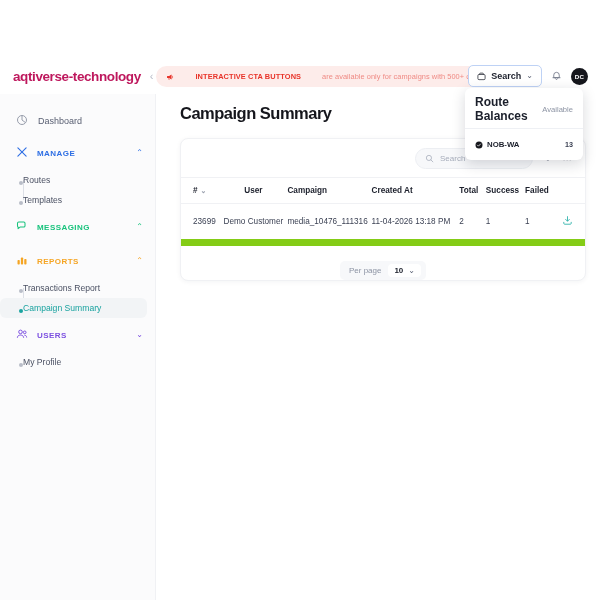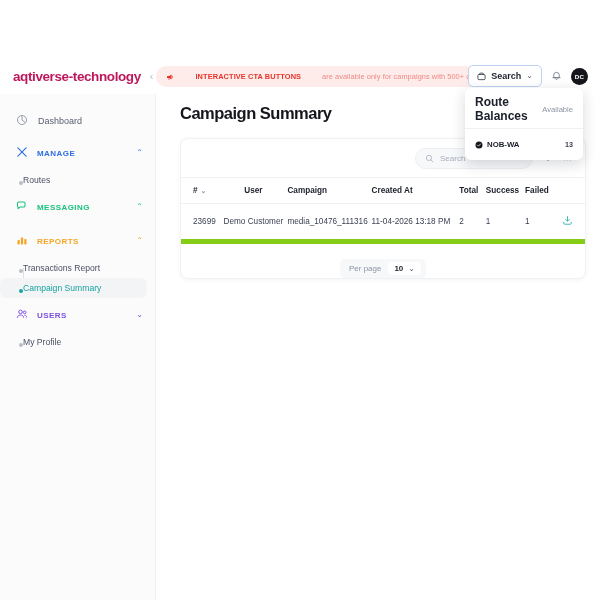--- a/index.html
+++ b/index.html
@@ -176,21 +176,21 @@
   table { width: 100%; border-collapse: collapse; }
   thead tr { border-top: 1px solid #f0f1f4; border-bottom: 1px solid #f0f1f4; }
   th {
     text-align: left; font-size: 8.2px; font-weight: bold; color: #1b1f2b;
     padding: 8px 0 8px 0; white-space: nowrap;
   }
   td {
     font-size: 8.2px; color: #3c4254; padding: 11px 0 11px 0;
     white-space: nowrap;
   }
-  tbody tr { border-bottom: 5px solid #84cc16; }
+  tbody tr { border-bottom: 7px solid #84cc16; }
   .c-num  { padding-left: 12px; width: 40px; }
   .c-user { width: 72px; text-align: center; }
   .c-camp { width: 86px; }
   .c-date { width: 92px; }
   .c-tot  { width: 30px; }
   .c-suc  { width: 42px; }
   .c-fail { width: 40px; }
   .c-act  { width: 26px; text-align: right; padding-right: 12px; }
   .th-sort { display: inline-flex; align-items: center; gap: 3px; }
   .sort-chev { color: #9aa0ae; font-size: 7px; line-height: 1; }
@@ -294,20 +294,24 @@
         </svg>
       </span>
       <span class="sec-label" style="color:#2f6fe4">MANAGE</span>
       <span class="sec-chev" style="color:#2f6fe4">⌃</span>
     </div>
     <div class="sub-group">
       <span class="sub-line"></span>
       <div class="sub">
         <span class="dot"></span>
         <span class="sub-label">Routes</span>
+      </div>
+      <div class="sub">
+        <span class="dot"></span>
+        <span class="sub-label">Templates</span>
       </div>
     </div>
 
     <div class="sec">
       <span>
         <svg width="12" height="12" viewBox="0 0 16 16" fill="none" stroke="#19c37d" stroke-width="1.4" stroke-linejoin="round">
           <path d="M2 4.2a1.6 1.6 0 0 1 1.6-1.6h6.8A1.6 1.6 0 0 1 12 4.2v3.6a1.6 1.6 0 0 1-1.6 1.6H5.4L2.8 11.6V9.4A1.6 1.6 0 0 1 2 7.8V4.2z"></path>
         </svg>
       </span>
       <span class="sec-label" style="color:#19c37d">MESSAGING</span>

